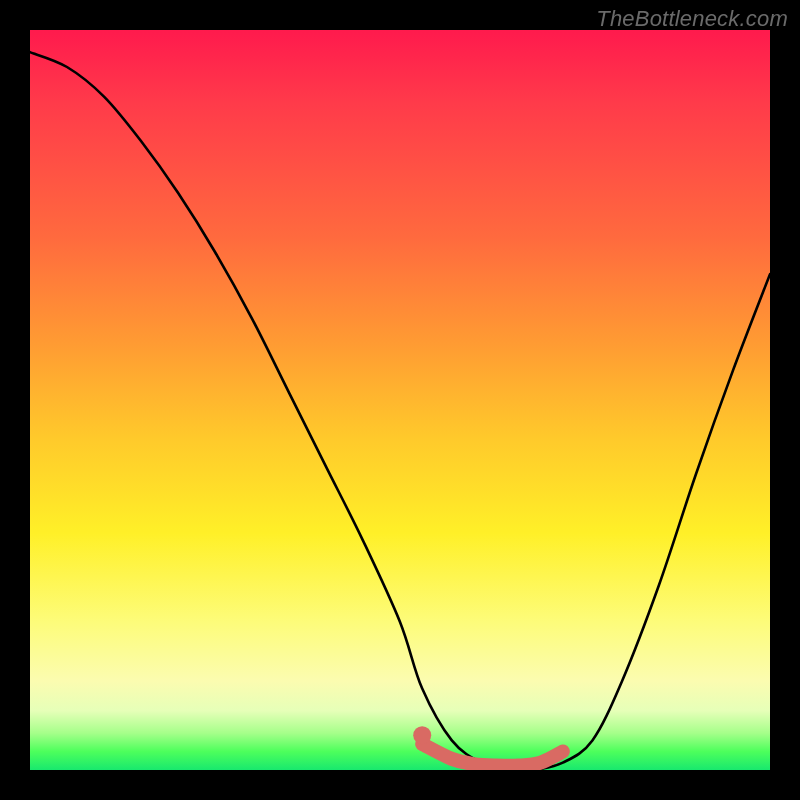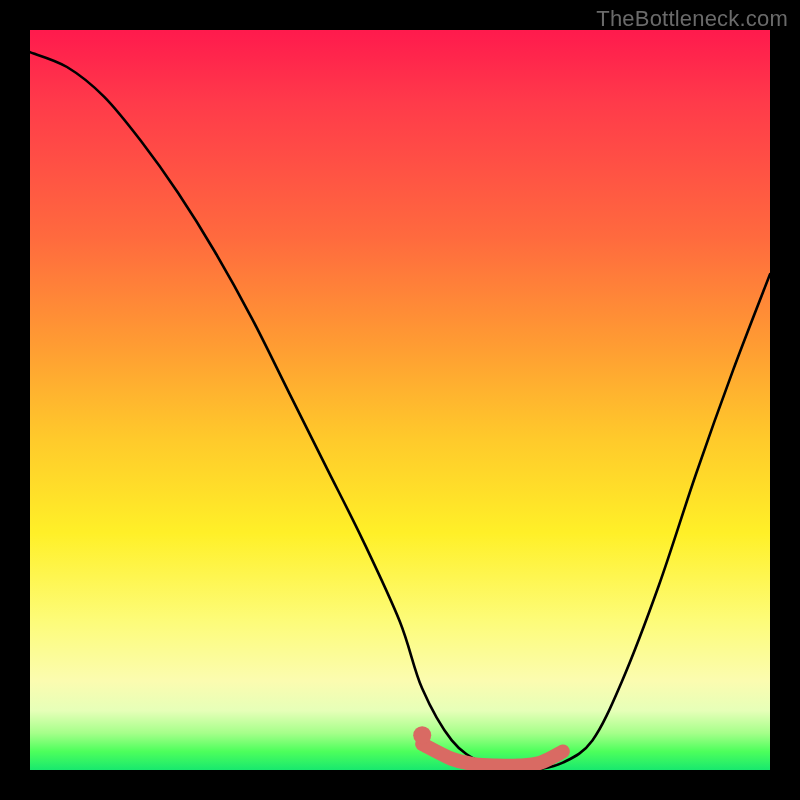--- a/index.html
+++ b/index.html
@@ -51,20 +51,21 @@
     height: 100%;
   }
   .watermark {
     position: absolute;
     top: 6px;
     right: 12px;
     color: #6a6a6a;
     font-size: 22px;
     letter-spacing: 0.2px;
     user-select: none;
+    font-style: italic;
   }
 </style>
 </head>
 <body>
 
 <div class="frame">
 
   <div class="watermark">TheBottleneck.com</div>
 
   <div class="plot-area">

